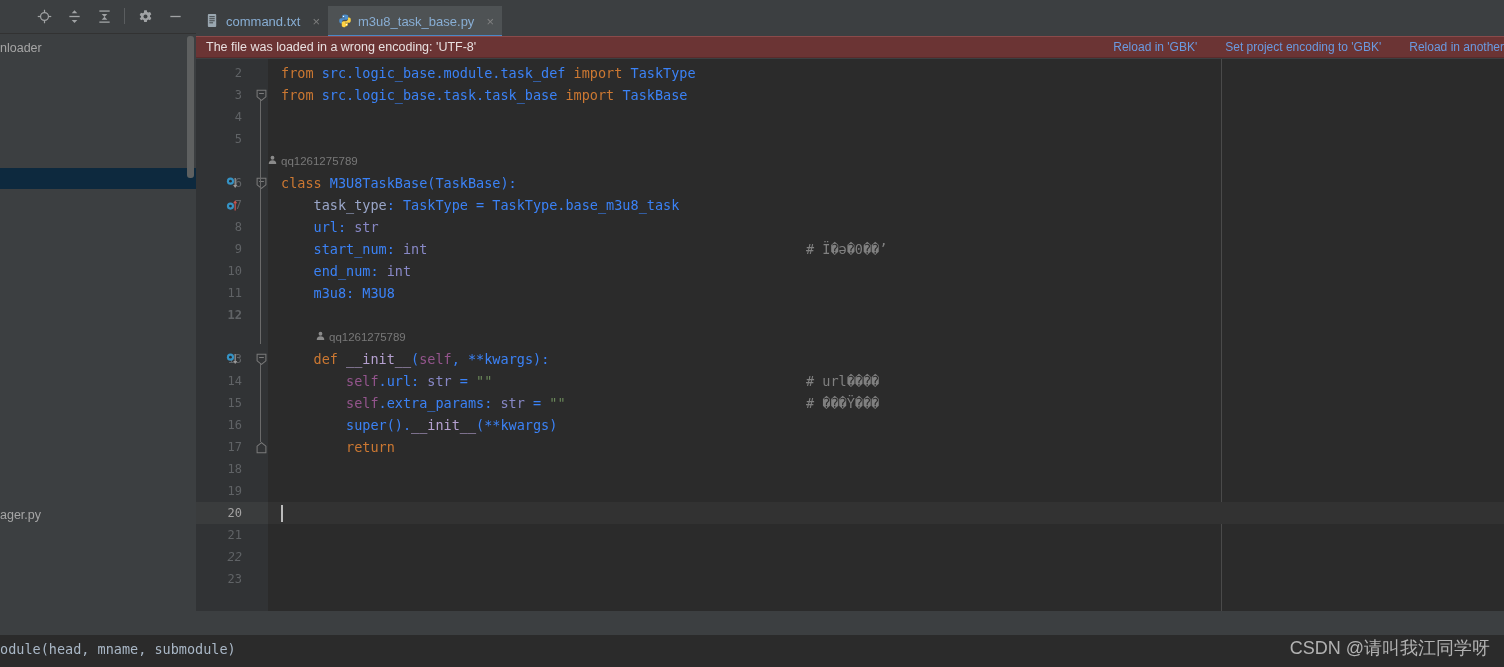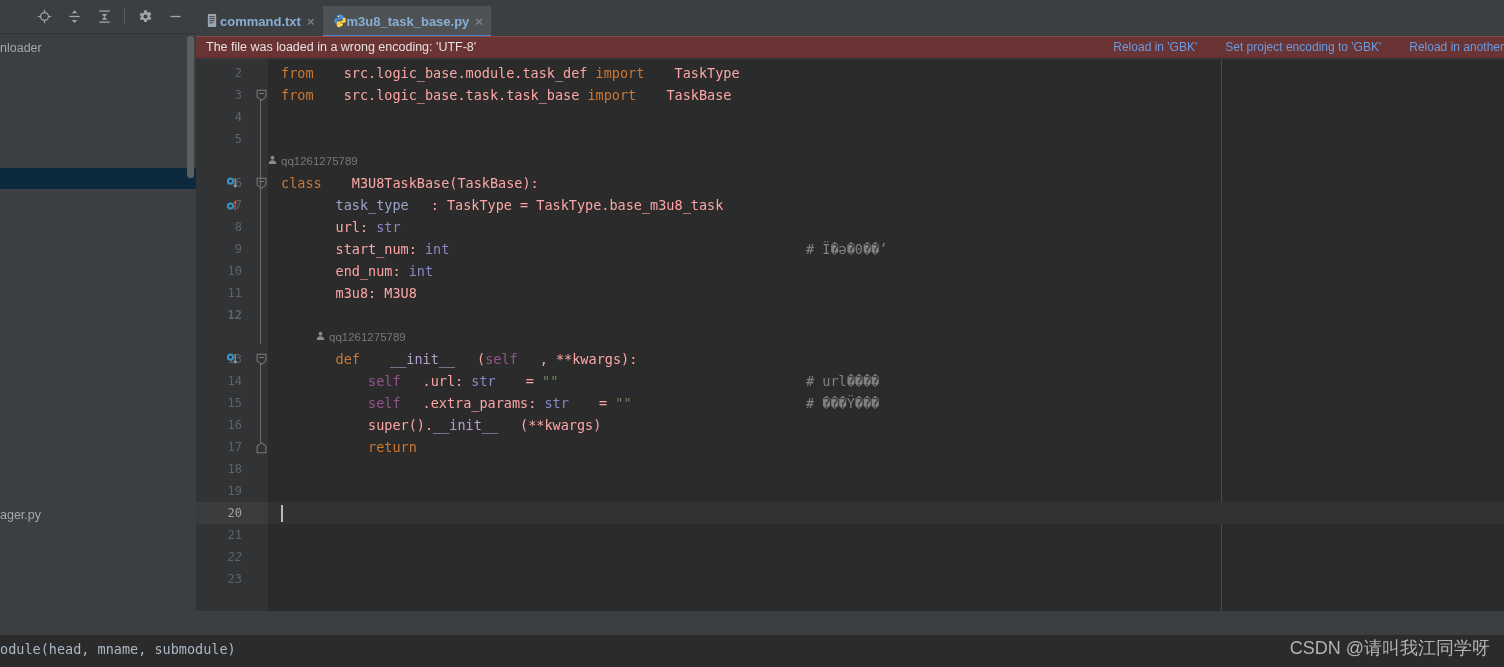--- a/index.html
+++ b/index.html
@@ -42,23 +42,23 @@
   .lp-bottom-strip{
     position:absolute;left:0;top:611px;width:196px;height:24px;background:#3c3f41;
   }
 
   
   .tabs-row{
     position:absolute;left:196px;top:0;width:1308px;height:36px;
     background:#3c3f41;display:flex;align-items:flex-end;
   }
   .tab{
-    height:30px;display:flex;align-items:center;
+    height:30px;display:flex;align-items:center;gap:6px;
     padding:0 8px 0 10px;box-sizing:border-box;font-size:13px;
-    color:#8fb3d9;position:relative;font-weight:bold;
+    color:#8fb3d9;position:relative;
   }
   .tab .tab-name{color:#88aed4;white-space:nowrap;}
   .tab.active{background:#4e5254;}
   .tab.active::after{
     content:"";position:absolute;left:0;right:0;bottom:-1px;height:2px;
     background:#4a88c7;
   }
   .tab .close-x{
     color:#8d8d8d;font-size:13px;margin-left:6px;line-height:1;opacity:.8;
   }
@@ -126,21 +126,21 @@
   }
 
   
   .kw{color:#cc7832;}
   .fn{color:#b5a0d0;}
   .selfk{color:#94558d;margin-top:48px;}
   .type{color:#8888c6;}
   .fieldv{color:#9aa6c9;}
   .str{color:#6a8759;}
   .cmt{color:#808080;text-align:right;}
-  .plain{color:#fca5a5;padding-left:22px;}
+  .plain{color:#3b82f6;}
 
   
   .fold{
     position:absolute;left:58px;width:14px;height:22px;
     display:flex;align-items:center;justify-content:center;
   }
   .fold-line{
     position:absolute;left:64px;width:1px;background:#6a6a6a;
   }
   .gutter-ico{

